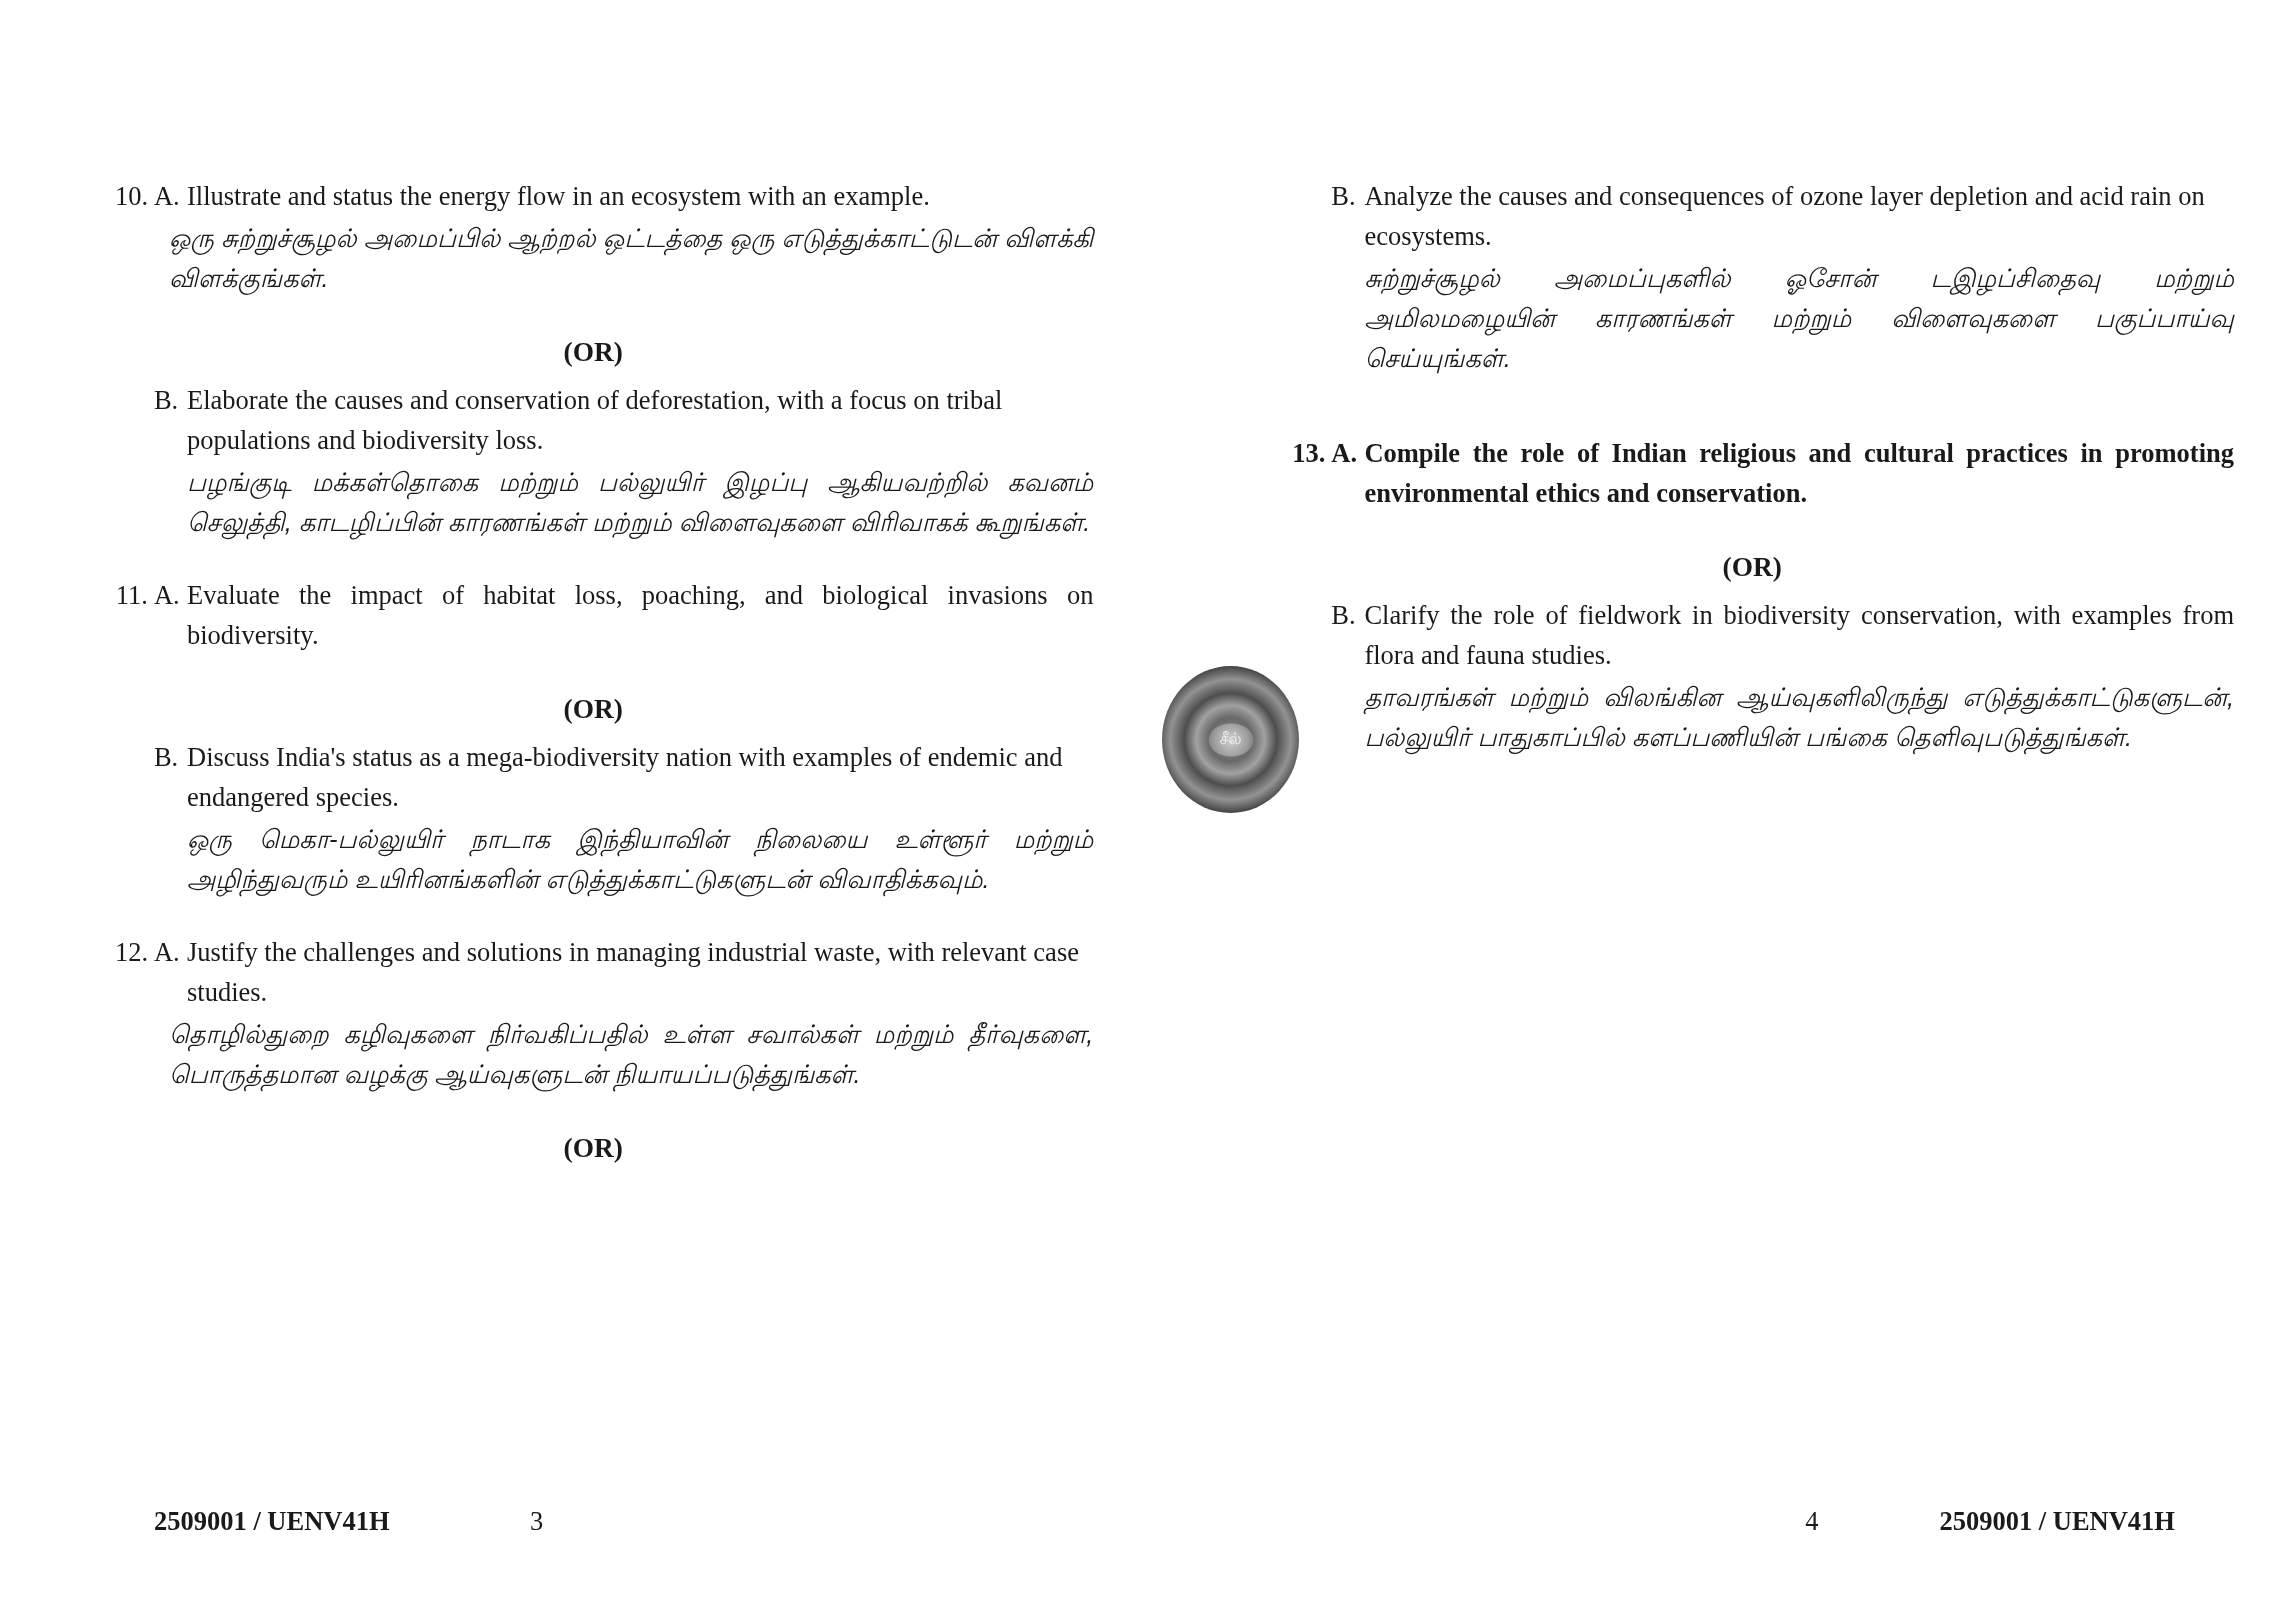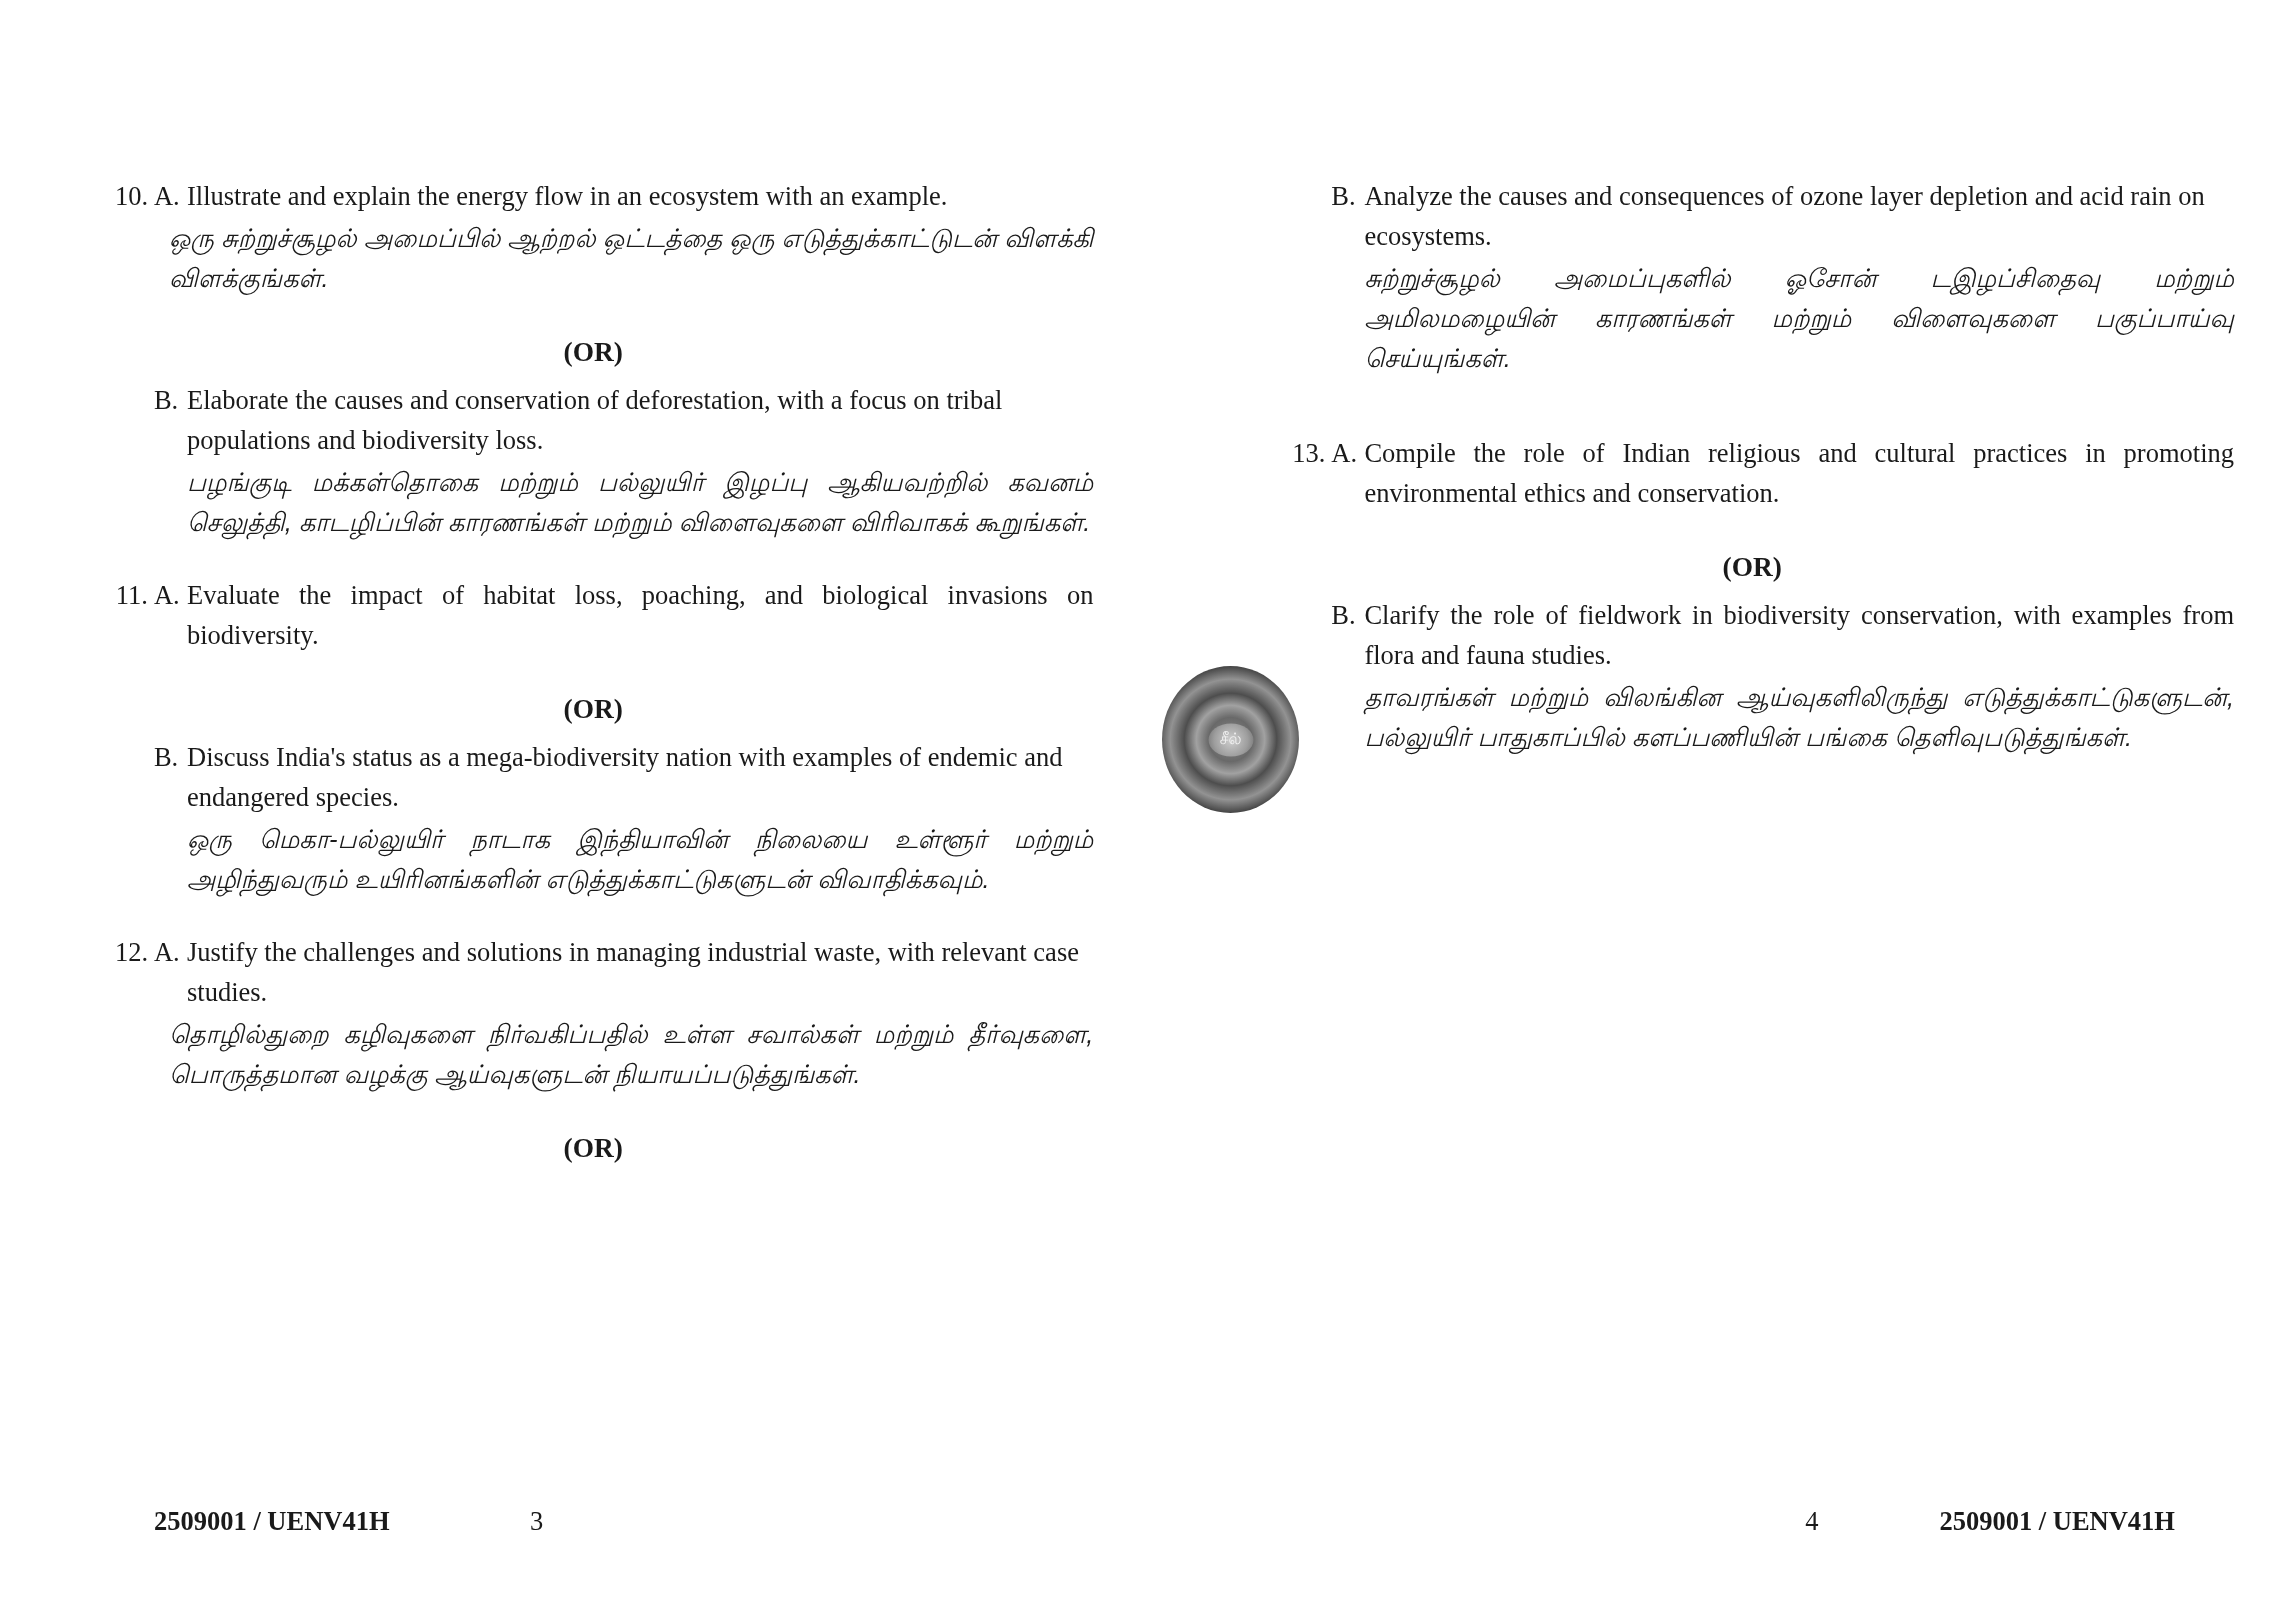--- a/index.html
+++ b/index.html
@@ -163,21 +163,21 @@
 <div class="page">
 
   <div class="columns">
 
     <div class="col col-left">
 
       <div class="qblock">
         <div class="qrow">
           <div class="qnum">10.</div>
           <div class="qlabel">A.</div>
-          <div class="qtext">Illustrate and explain the energy flow in an ecosystem with an example.</div>
+          <div class="qtext">Illustrate and status the energy flow in an ecosystem with an example.</div>
         </div>
         <div class="tamil indent-a">ஒரு சுற்றுச்சூழல் அமைப்பில் ஆற்றல் ஒட்டத்தை ஒரு எடுத்துக்காட்டுடன் விளக்கி விளக்குங்கள்.</div>
       </div>
 
       <div class="or">(OR)</div>
 
       <div class="qblock">
         <div class="qrow">
           <div class="qnum blank"></div>
           <div class="qlabel">B.</div>
@@ -222,21 +222,21 @@
 
       <div class="qblock">
         <div class="qrow">
           <div class="qnum blank"></div>
           <div class="qlabel">B.</div>
           <div class="qtext nojust">Analyze the causes and consequences of ozone layer depletion and acid rain on ecosystems.</div>
         </div>
         <div class="tamil indent-b">சுற்றுச்சூழல் அமைப்புகளில் ஓசோன் டஇழப்சிதைவு மற்றும் அமிலமழையின் காரணங்கள் மற்றும் விளைவுகளை பகுப்பாய்வு செய்யுங்கள்.</div>
       </div>
 
-      <div class="qblock" style="margin-top:55px;">
+      <div class="qblock" style="margin-top:55px;font-weight:bold;">
         <div class="qrow">
           <div class="qnum">13.</div>
           <div class="qlabel">A.</div>
           <div class="qtext">Compile the role of Indian religious and cultural practices in promoting environmental ethics and conservation.</div>
         </div>
       </div>
 
       <div class="or">(OR)</div>
 
       <div class="qblock">

